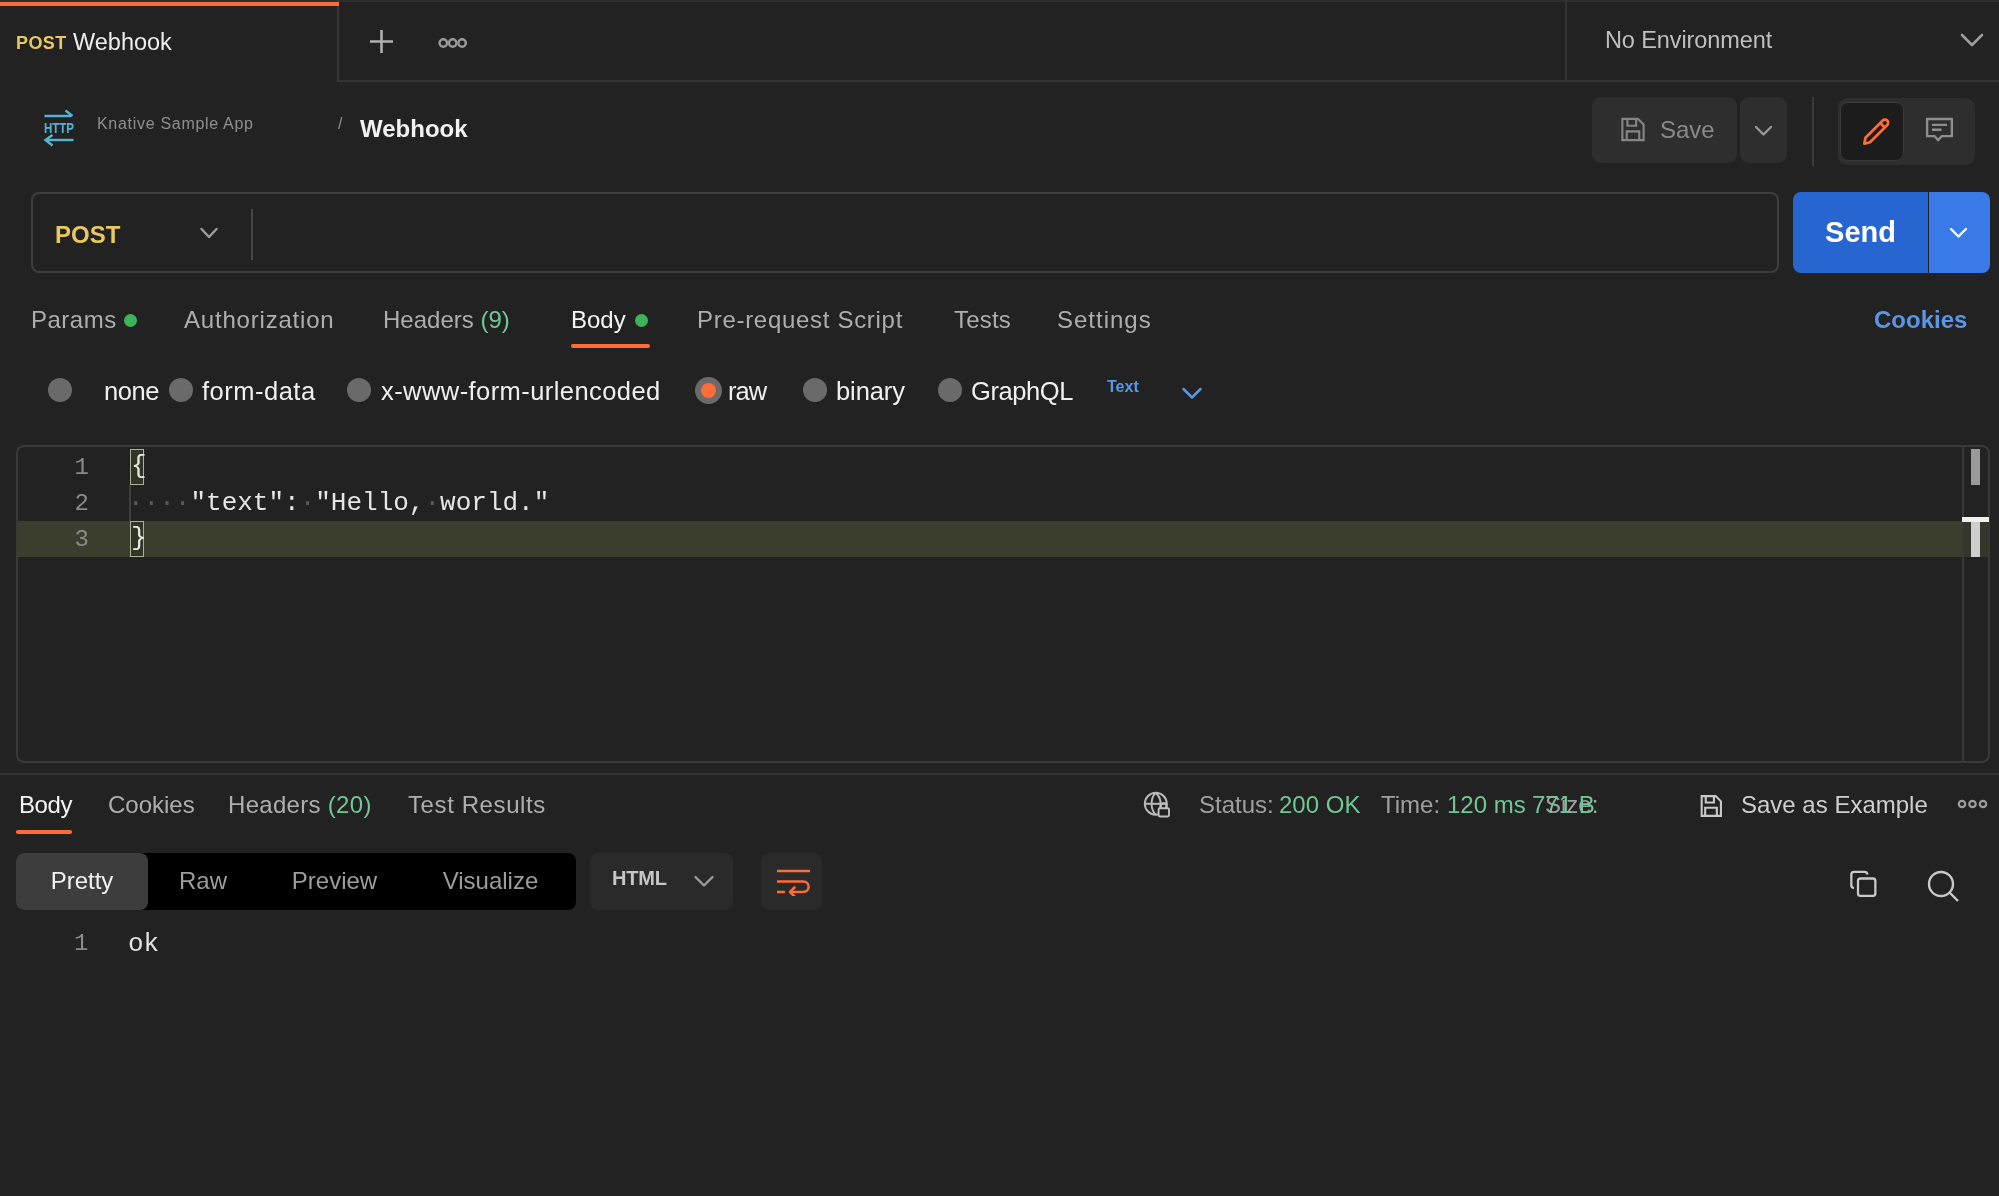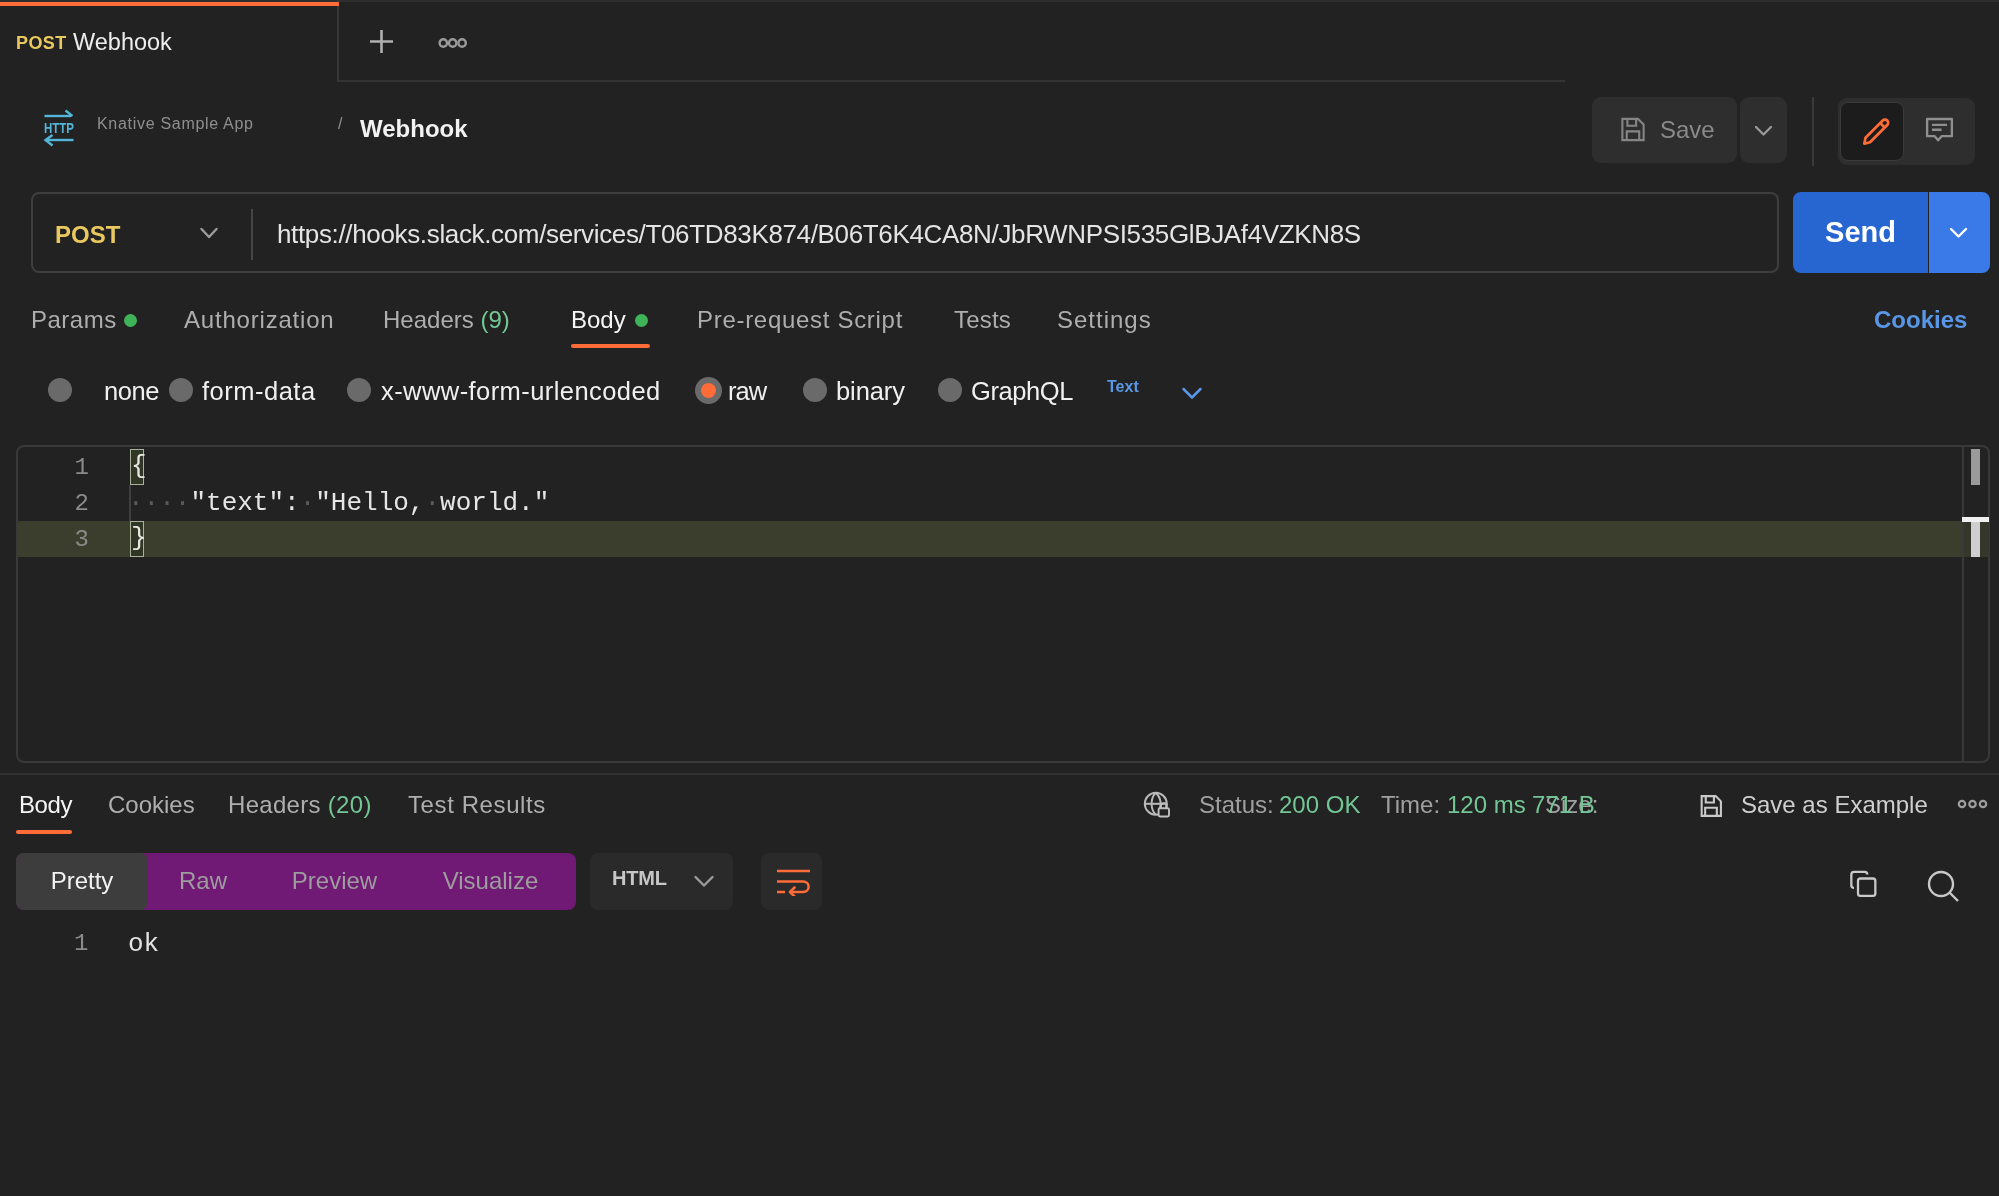--- a/index.html
+++ b/index.html
@@ -73,21 +73,21 @@
   #mark2v { position:absolute; left:1953px; top:75px; width:9px; height:35px; background:#cfcfcf; }
 
   
   #resp-hdr { left:0; top:780px; width:1999px; height:56px; }
   .resp-tab { position:absolute; top:11px; font-size:24px; color:#aeaeae; }
   #resp-body-underline { position:absolute; left:16px; top:50px; width:56px; height:4px; background:#ff6c37; border-radius:2px; }
   .status-gray { color:#a0a0a0; } .status-green { color:#72c794; }
 
   
   #resp-toolbar { left:0; top:853px; width:1999px; height:57px; }
-  #seg-group { position:absolute; left:16px; top:0; width:560px; height:57px; background:#701a75; border-radius:8px; }
+  #seg-group { position:absolute; left:16px; top:0; width:560px; height:57px; background:#000000; border-radius:8px; }
   #seg-pretty { position:absolute; left:0; top:0; width:132px; height:57px; background:#3d3d3d; border-radius:8px; color:#f2f2f2; font-size:24px; text-align:center; line-height:55px; }
   .seg { position:absolute; top:0; height:57px; color:#9d9d9d; font-size:24px; line-height:55px; text-align:center; }
   #html-btn { position:absolute; left:590px; top:0; width:143px; height:57px; background:#2a2a2a; border-radius:8px; }
   #html-btn span { position:absolute; left:22px; top:14px; font-size:20px; font-weight:700; color:#c6c6c6; letter-spacing:-0.2px; }
   #wrap-btn { position:absolute; left:761px; top:0; width:61px; height:57px; background:#2a2a2a; border-radius:8px; }
 
   
   #resp-code { left:0; top:924px; width:1999px; height:40px; }
 </style>
 </head>
@@ -101,20 +101,26 @@
     <div class="tab-name">Webhook</div>
   </div>
   <div class="abs" id="tab-strip">
     <svg style="position:absolute;left:30px;top:29px" width="25" height="25" viewBox="0 0 25 25">
       <path d="M12.5 1 V24 M1 12.5 H24" stroke="#b0b0b0" stroke-width="2.6" fill="none"></path>
     </svg>
     <svg style="position:absolute;left:98.5px;top:36.5px" width="30" height="12" viewBox="0 0 30 12">
       <circle cx="5.3" cy="6" r="3.7" fill="none" stroke="#9a9a9a" stroke-width="2.4"></circle>
       <circle cx="14.7" cy="6" r="3.7" fill="none" stroke="#9a9a9a" stroke-width="2.4"></circle>
       <circle cx="24.1" cy="6" r="3.7" fill="none" stroke="#9a9a9a" stroke-width="2.4"></circle>
+    </svg>
+  </div>
+  <div class="abs" id="env-area">
+    <div id="env-label">No Environment</div>
+    <svg style="position:absolute;left:392px;top:32px" width="26" height="16" viewBox="0 0 26 16">
+      <path d="M3 3 L13 13 L23 3" stroke="#9e9e9e" stroke-width="2.6" fill="none" stroke-linecap="round" stroke-linejoin="round"></path>
     </svg>
   </div>
 </div>
 
 <div class="abs" id="crumb-row">
   <svg style="position:absolute;left:43px;top:13px" width="32" height="38" viewBox="0 0 32 38">
     <g stroke="#54b5d8" fill="none" stroke-width="2.4">
       <path d="M1.5 7 H28"></path>
       <path d="M22.5 1.5 L29.5 7"></path>
       <path d="M30.5 31 H4"></path>
@@ -153,21 +159,20 @@
     </svg>
   </div>
 </div>
 
 <div class="abs" id="url-box">
   <div id="url-post">POST</div>
   <svg style="position:absolute;left:166px;top:33px" width="20" height="13" viewBox="0 0 20 13">
     <path d="M2.5 2 L10 10 L17.5 2" stroke="#9c9c9c" stroke-width="2.4" fill="none" stroke-linecap="round" stroke-linejoin="round"></path>
   </svg>
   <div id="url-divider"></div>
-  <div id="url-text">https://hooks.slack.com/services/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</div>
 </div>
 <div class="abs" id="send-btn">
   <div id="send-main"></div>
   <div id="send-chev"></div>
   <div id="send-label">Send</div>
   <svg style="position:absolute;left:156px;top:35px" width="19" height="12" viewBox="0 0 19 12">
     <path d="M2 2 L9.5 9.5 L17 2" stroke="#ffffff" stroke-width="2.4" fill="none" stroke-linecap="round" stroke-linejoin="round"></path>
   </svg>
 </div>
 

